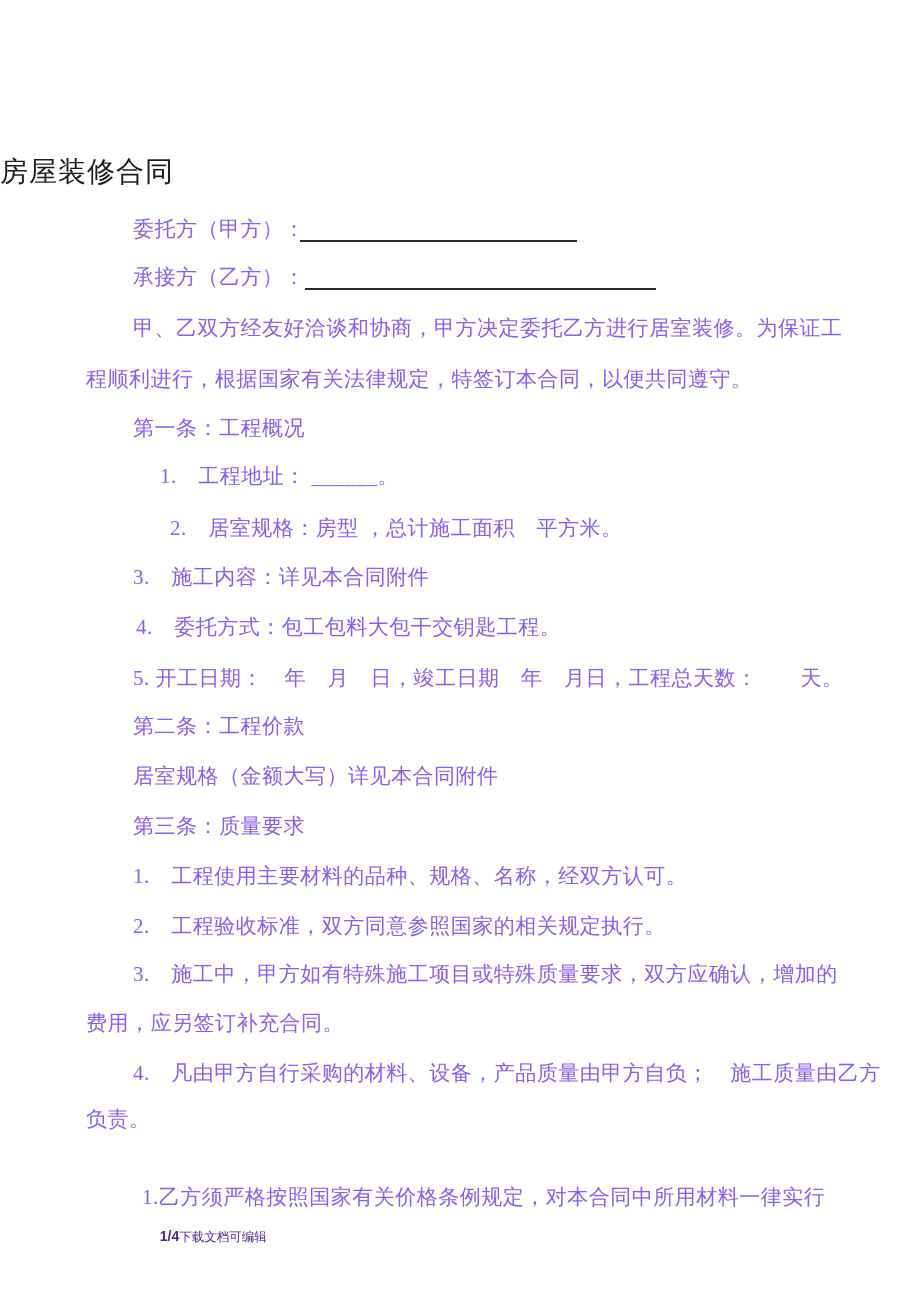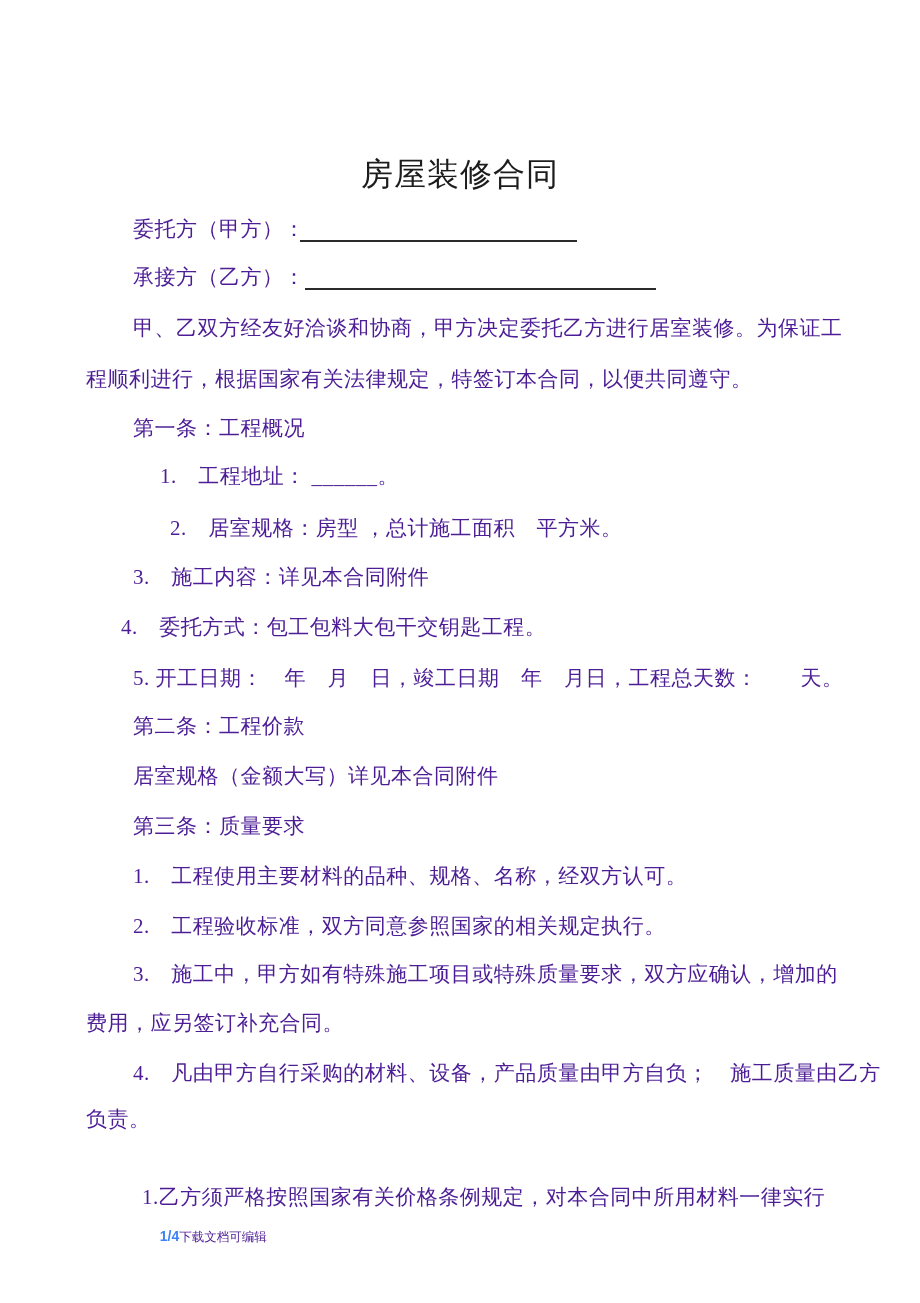--- a/index.html
+++ b/index.html
@@ -14,51 +14,51 @@
     background: #ffffff;
     overflow: hidden;
     font-family: "Liberation Sans", "DejaVu Sans", sans-serif;
     color: #1f1f1f;
   }
   .doc-title {
     position: absolute;
     left: 0;
     right: 0;
     top: 153px;
-    text-align: center;
-    font-size: 32px;
+    text-align: left;
+    font-size: 28px;
     letter-spacing: 1px;
     color: #1c1c1c;
     font-family: "Liberation Serif", "DejaVu Serif", serif;
     white-space: pre;
   }
   .line {
     position: absolute;
     font-size: 21px;
     line-height: 1.3;
     letter-spacing: 0.5px;
-    color: #4c1d95;
+    color: #8b5cf6;
     white-space: pre;
     font-family: "Liberation Serif", "DejaVu Serif", serif;
   }
   .blank-underline {
     position: absolute;
     height: 0;
     border-bottom: 2px solid #2b2b2b;
   }
   .footer {
     position: absolute;
     left: 142px;
     top: 1209px;
     white-space: pre;
   }
   .footer .pageno {
     font-size: 14px;
     font-weight: bold;
-    color: #3b82f6;
+    color: #4c1d95;
     font-family: "Liberation Sans", "DejaVu Sans", sans-serif;
   }
   .footer .footnote {
     font-size: 12.5px;
     color: #4c1d95;
     font-family: "Liberation Serif", "DejaVu Serif", serif;
   }
 </style>
 </head>
 <body>
@@ -70,21 +70,21 @@
     <span class="pageno">1/4</span><span class="footnote">下载文档可编辑</span>
   </div>
 <div class="line" style="left: 133px; top: 216px;">委托方（甲方）：</div>
     <div class="line" style="left: 133px; top: 264px;">承接方（乙方）：</div>
     <div class="line" style="left: 133px; top: 315px;">甲、乙双方经友好洽谈和协商，甲方决定委托乙方进行居室装修。为保证工</div>
     <div class="line" style="left: 86px; top: 366px;">程顺利进行，根据国家有关法律规定，特签订本合同，以便共同遵守。</div>
     <div class="line" style="left: 133px; top: 415px;">第一条：工程概况</div>
     <div class="line" style="left: 133px; top: 463px; margin-left: 27px;">1.　工程地址： ______。</div>
     <div class="line" style="left: 122px; top: 515px; margin-left: 48px;">2.　居室规格：房型 ，总计施工面积　平方米。</div>
     <div class="line" style="left: 133px; top: 564px;">3.　施工内容：详见本合同附件</div>
-    <div class="line" style="left: 121px; top: 614px;">4.　委托方式：包工包料大包干交钥匙工程。</div>
+    <div class="line" style="left: 136px; top: 614px;">4.　委托方式：包工包料大包干交钥匙工程。</div>
     <div class="line" style="left: 133px; top: 665px;">5. 开工日期：　年　月　日，竣工日期　年　月日，工程总天数：　　天。</div>
     <div class="line" style="left: 133px; top: 713px;">第二条：工程价款</div>
     <div class="line" style="left: 133px; top: 763px;">居室规格（金额大写）详见本合同附件</div>
     <div class="line" style="left: 133px; top: 813px;">第三条：质量要求</div>
     <div class="line" style="left: 133px; top: 863px;">1.　工程使用主要材料的品种、规格、名称，经双方认可。</div>
     <div class="line" style="left: 133px; top: 913px; text-align: right;">2.　工程验收标准，双方同意参照国家的相关规定执行。</div>
     <div class="line" style="left: 133px; top: 961px;">3.　施工中，甲方如有特殊施工项目或特殊质量要求，双方应确认，增加的</div>
     <div class="line" style="left: 86px; top: 1010px;">费用，应另签订补充合同。</div>
     <div class="line" style="left: 133px; top: 1060px;">4.　凡由甲方自行采购的材料、设备，产品质量由甲方自负；　施工质量由乙方</div>
     <div class="line" style="left: 86px; top: 1106px;">负责。</div>

